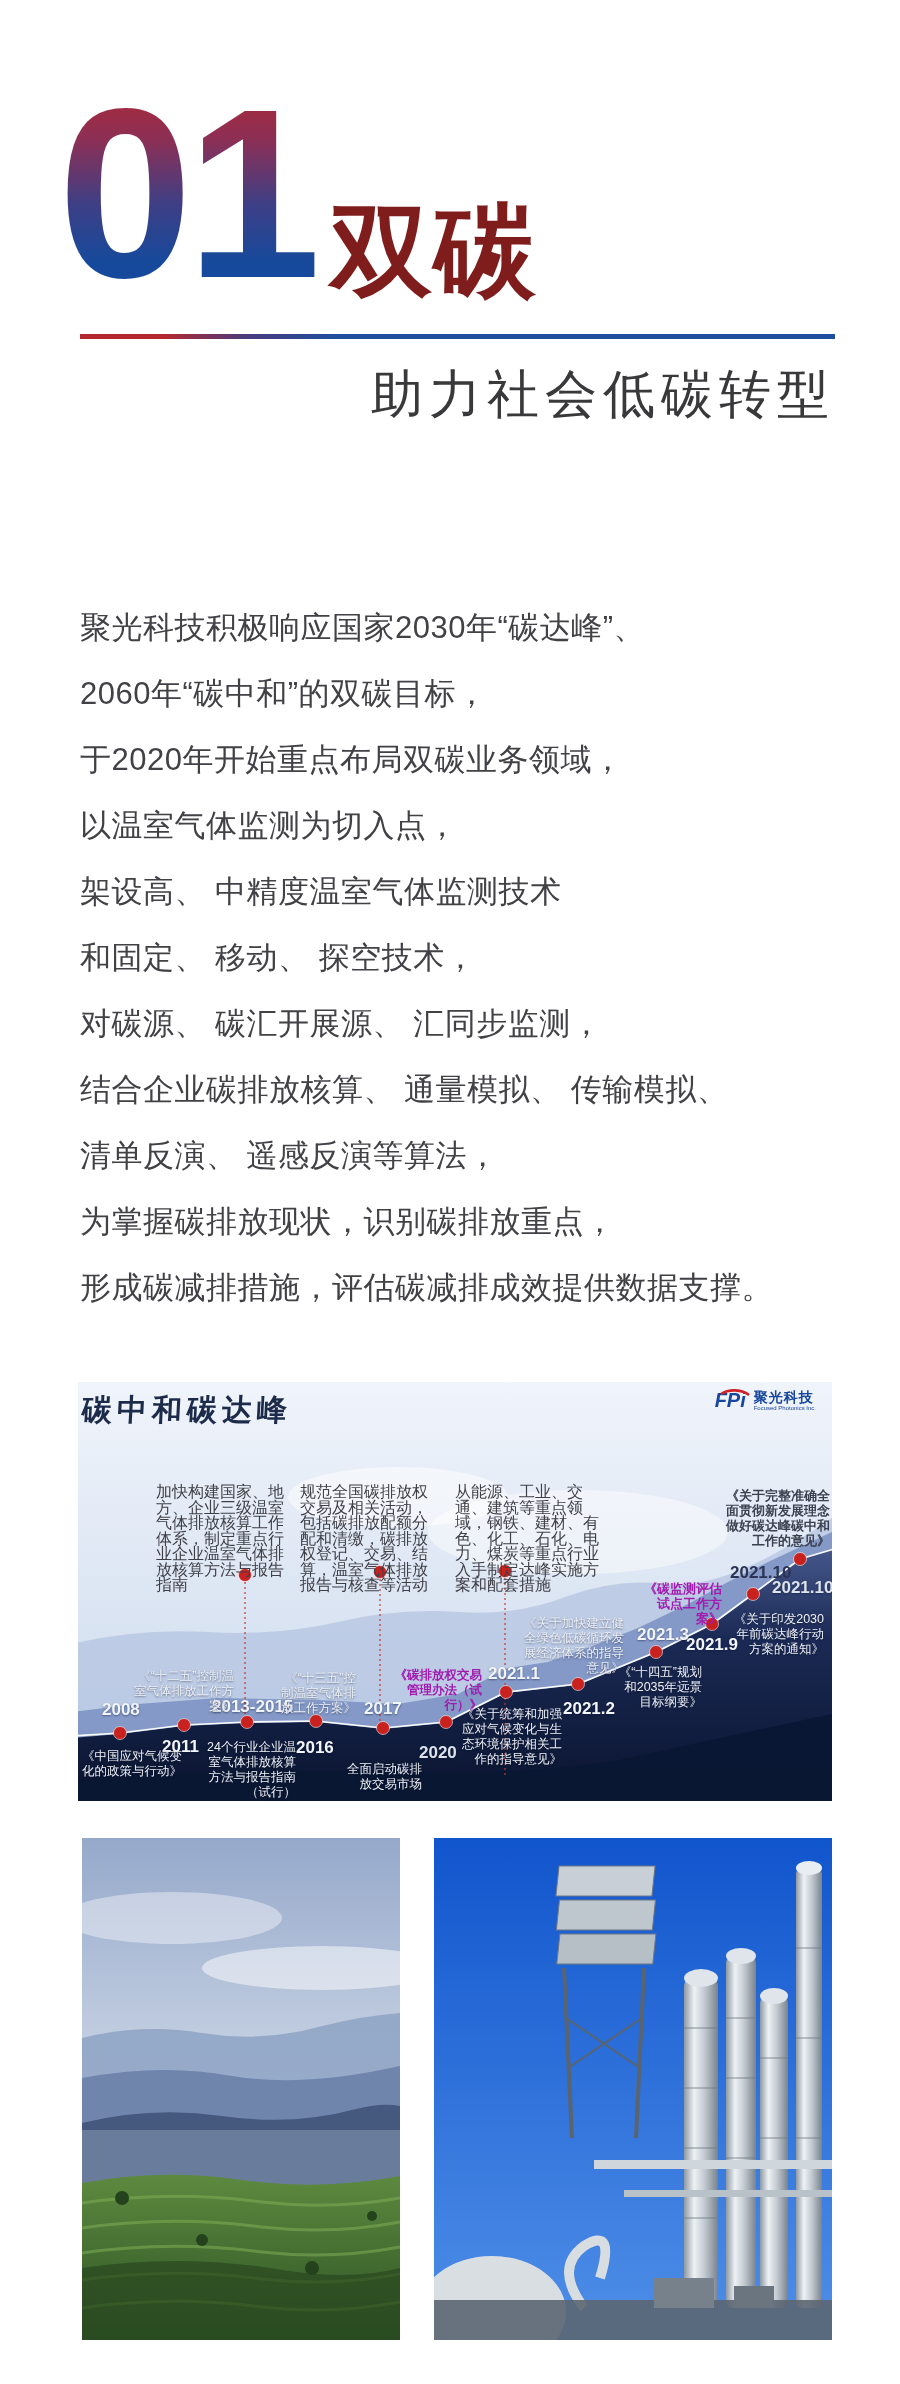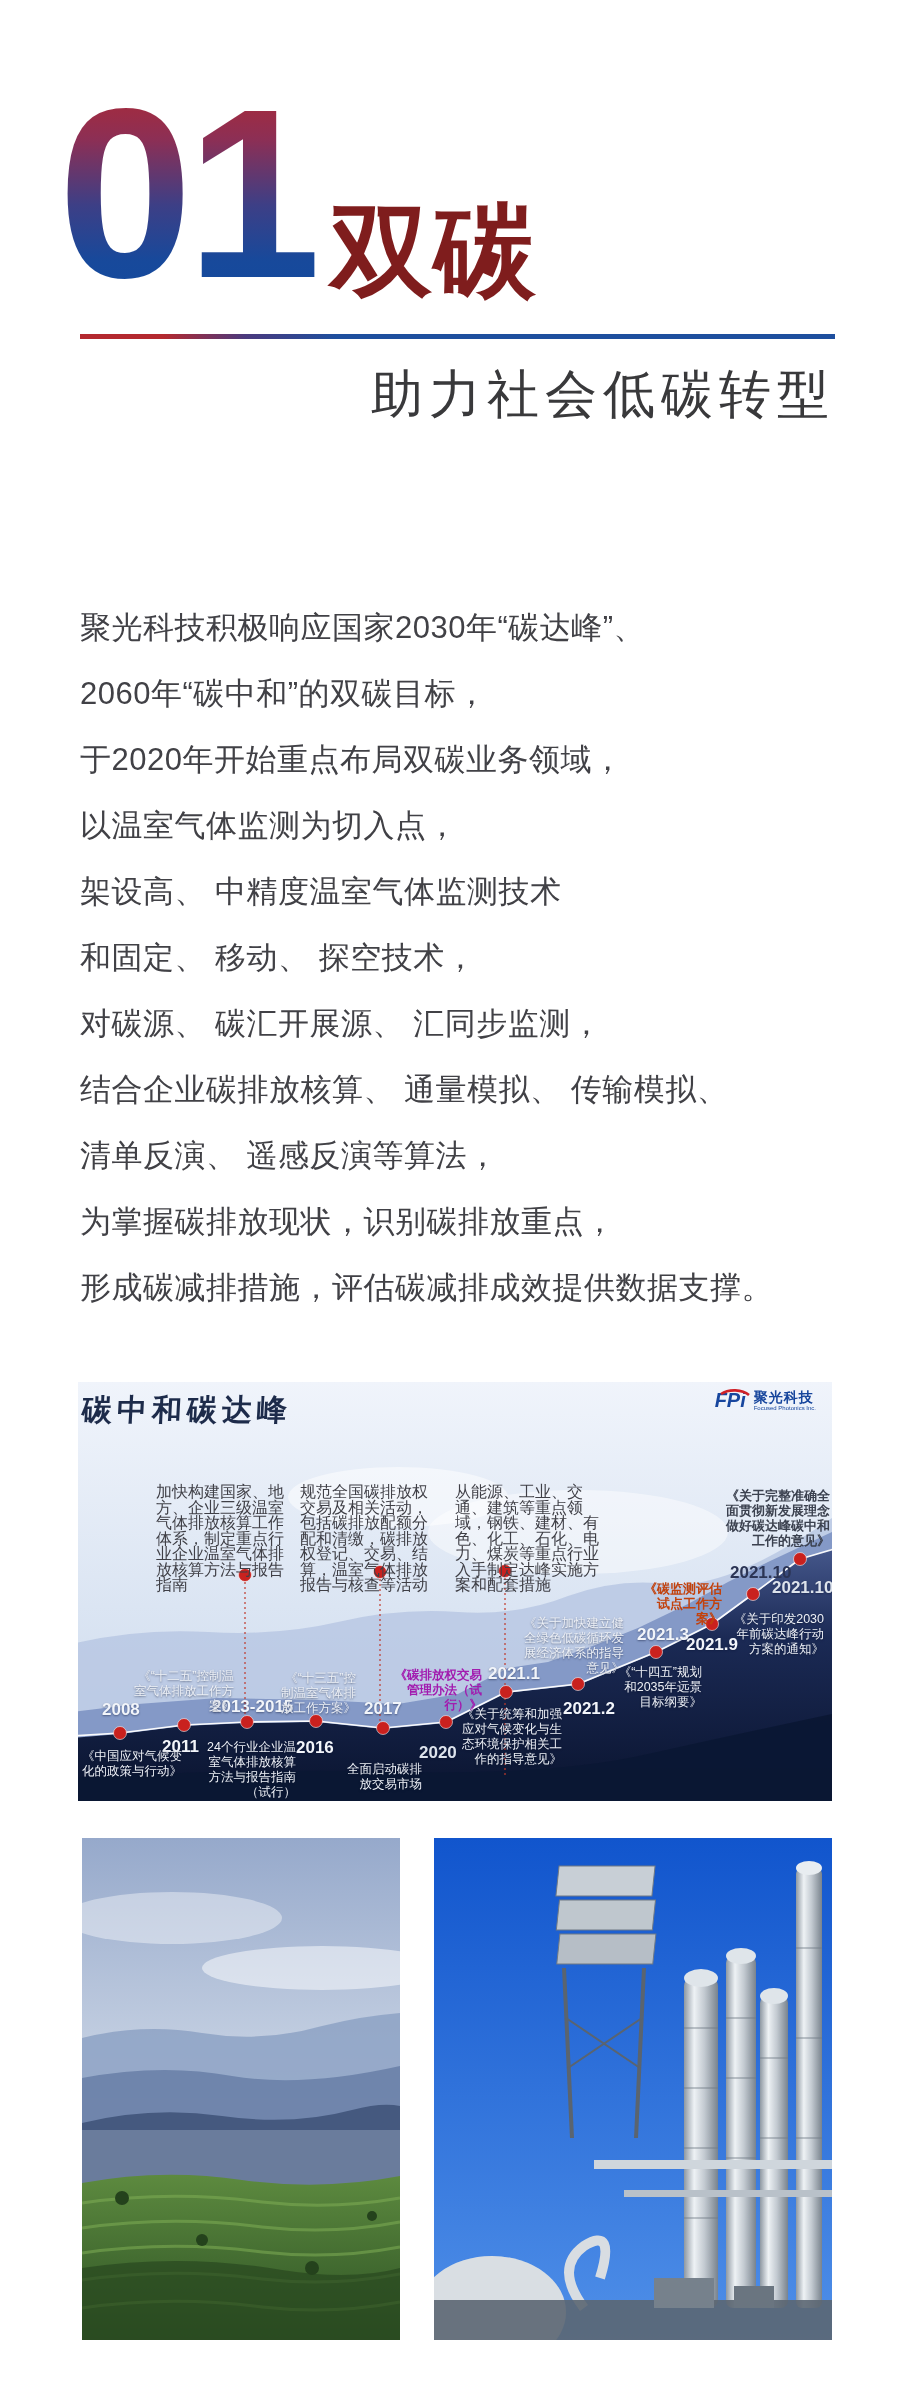--- a/index.html
+++ b/index.html
@@ -30,21 +30,21 @@
   .fpi-mark span{font-size:20px;font-weight:900;font-style:italic;color:#17469e;line-height:26px;}
   .fpi-col{display:flex;flex-direction:column;line-height:1;}
   .fpi-name{font-size:14px;font-weight:700;color:#16459c;letter-spacing:1px;}
   .fpi-tagline{font-size:6px;color:#16459c;margin-top:1px;}
   .annot{font-size:16px;line-height:15.5px;color:#3f3f46;}
   .ml-year{font-size:17px;font-weight:700;color:#f2f5fa;text-shadow:0 1px 2px rgba(10,20,50,.45);white-space:nowrap;}
   .ml-year.dark{color:#2b3454;text-shadow:none;}
   .ml-year.dim{color:#dde3ec;}
   .ml-label{font-size:12.5px;line-height:15px;color:#eef1f7;text-align:right;text-shadow:0 1px 2px rgba(8,16,40,.5);}
   .ml-label.navy{color:#a21caf;text-shadow:none;font-weight:700;}
-  .ml-label.blue{color:#c2410c;text-shadow:none;font-weight:700;font-size:13px;}
+  .ml-label.blue{color:#a21caf;text-shadow:none;font-weight:700;font-size:13px;}
   .ml-label.darkgray{color:#3b414f;text-shadow:none;font-weight:700;font-size:13px;line-height:15px;}
   
   .photo{overflow:hidden;}
 </style>
 </head>
 <body>
 
 <div class="abs" id="big-number">01</div>
 <div class="abs" id="section-title">双碳</div>
 <div class="abs" id="accent-rule"></div>

